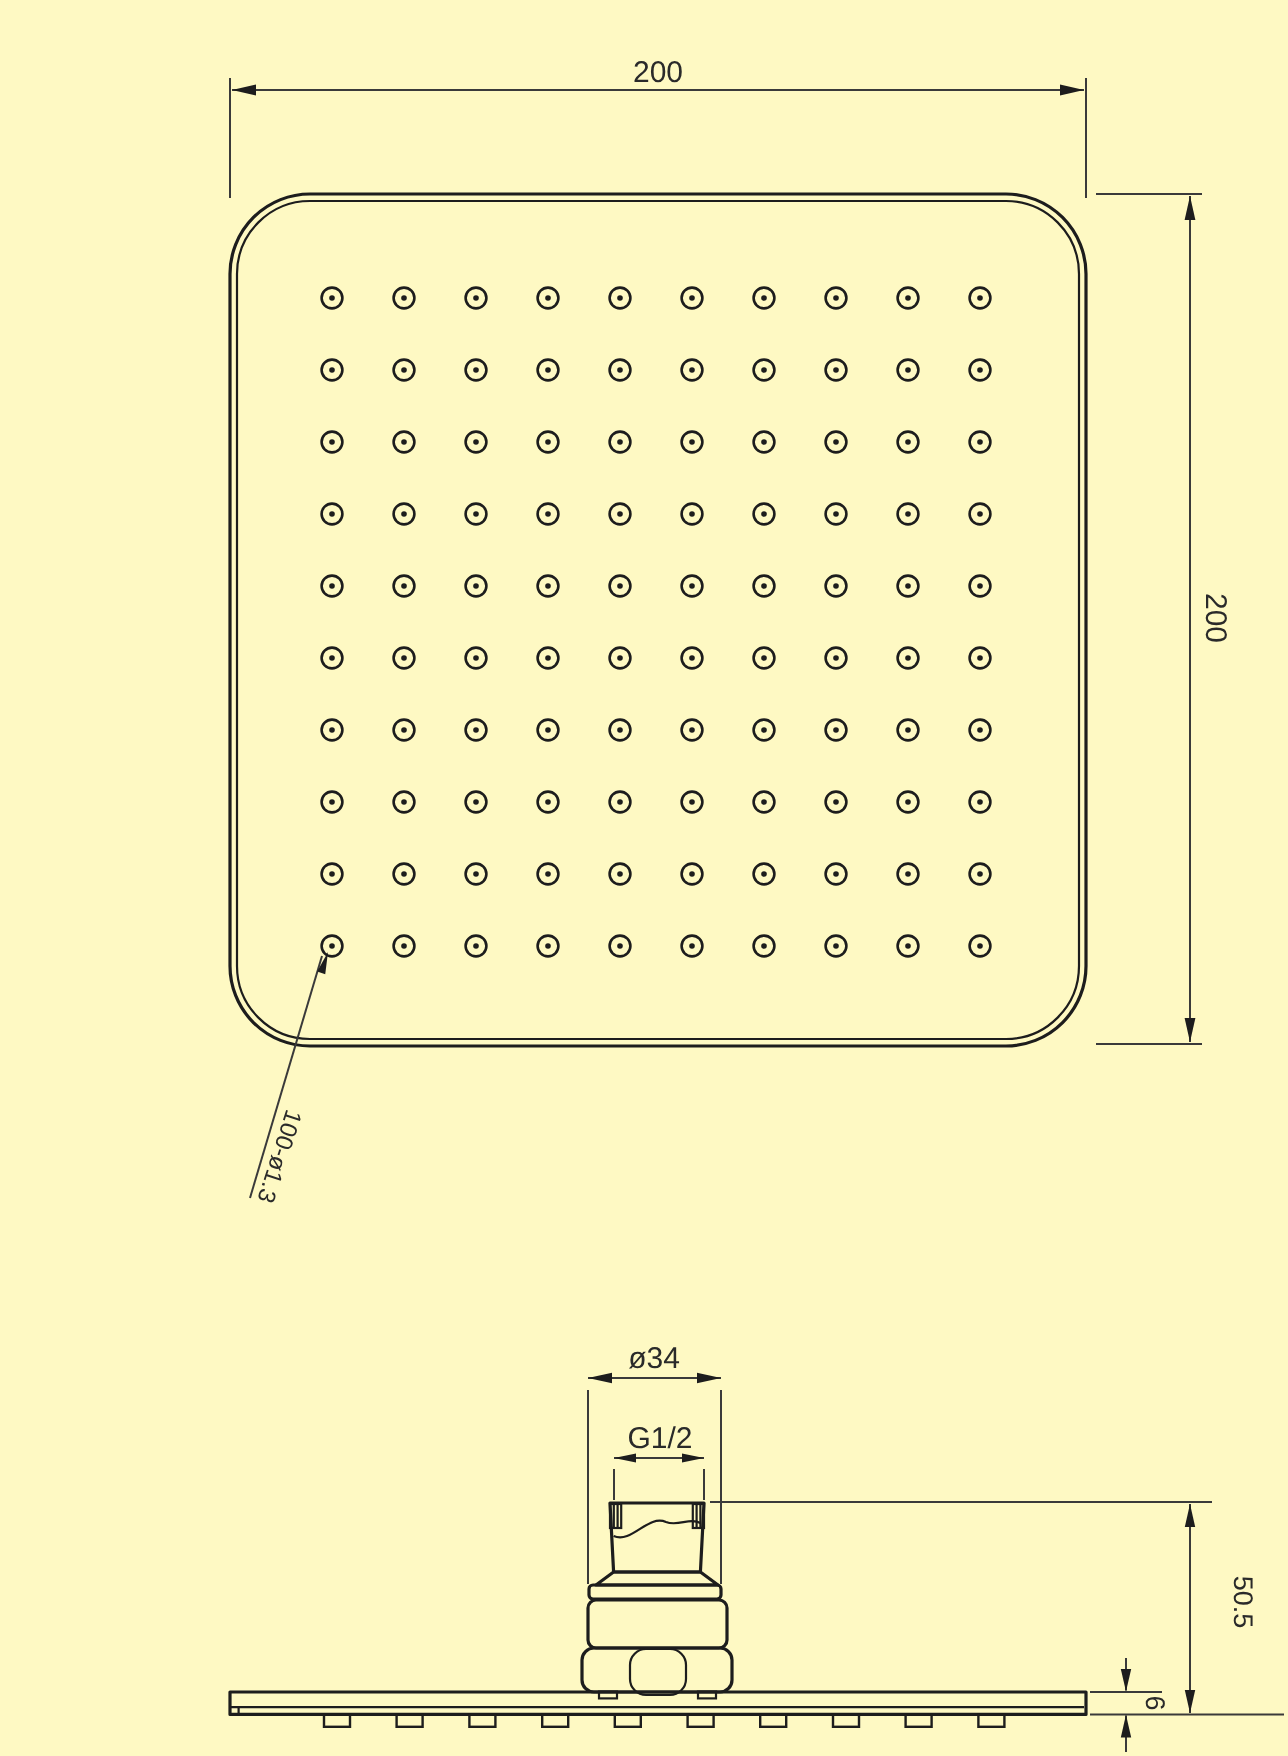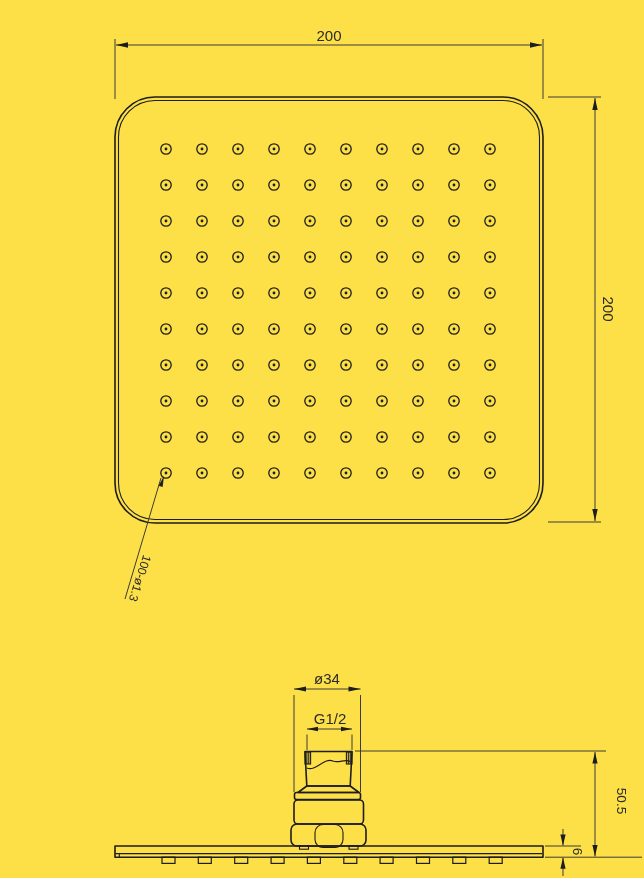--- a/index.html
+++ b/index.html
@@ -1,16 +1,16 @@
 <!DOCTYPE html>
 <html><head>
 <meta charset="utf-8">
 <style>
   html,body{margin:0;padding:0;background:#ffffff;}
-  .canvas{position:relative;width:644px;height:878px;background:#fde047;overflow:hidden;
+  .canvas{position:relative;width:644px;height:878px;background:#fef9c3;overflow:hidden;
           font-family:"Liberation Sans", sans-serif;}
   svg{position:absolute;left:0;top:0;}
   text{fill:#2a2a2a;font-family:"Liberation Sans", sans-serif;}
   .dim-text{font-size:15px;}
   .dim-text-sm{font-size:13.5px;}
   .leader-text{font-size:12px;}
   .part{stroke:#1d1d1d;fill:none;stroke-width:1.6;stroke-linejoin:round;}
   .part-thin{stroke:#1d1d1d;fill:none;stroke-width:1.1;}
   .dim{stroke:#3a3a3a;fill:none;stroke-width:1;}
   .arrow{fill:#1d1d1d;stroke:none;}

